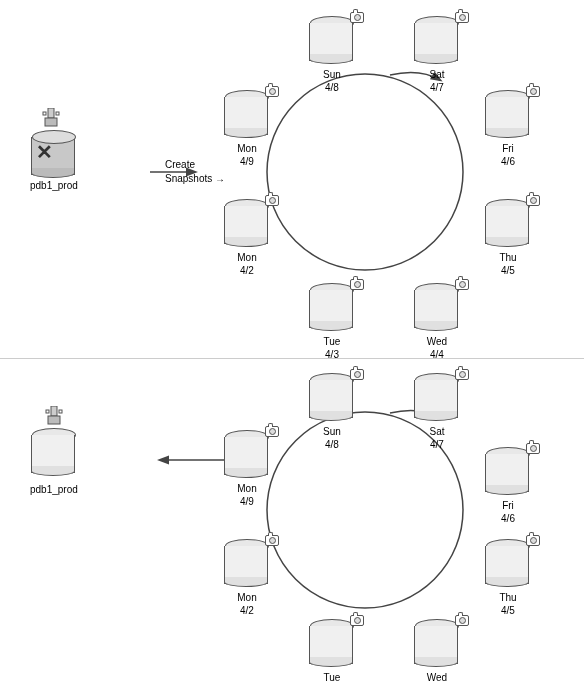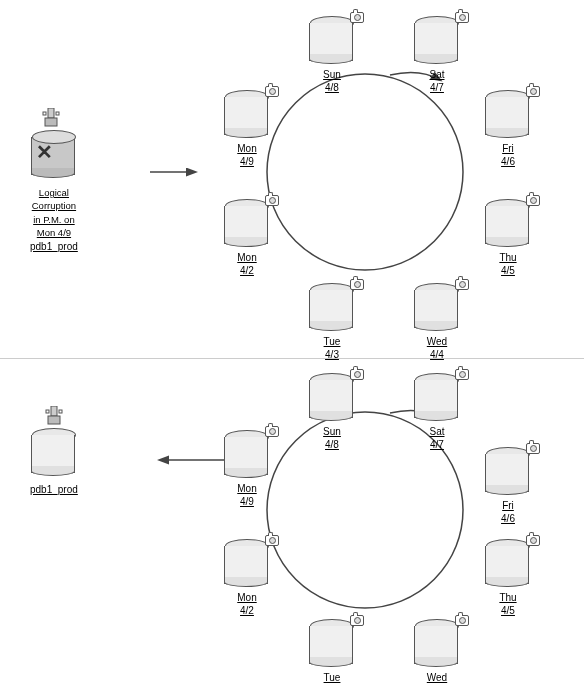--- a/index.html
+++ b/index.html
@@ -17,21 +17,20 @@
       width: 584px;
       height: 683px;
     }
     .db-node {
       position: absolute;
       display: flex;
       flex-direction: column;
       align-items: center;
       font-size: 10px;
       text-align: center;
-      text-decoration: underline;
     }
     .db-icon {
       position: relative;
       display: inline-flex;
       flex-direction: column;
       align-items: center;
     }
     .node-label {
       margin-top: 4px;
       font-size: 10px;
@@ -81,24 +80,24 @@
         <rect x="14" y="4" width="3" height="3" fill="none" stroke="#555" stroke-width="1"></rect>
       </svg>
       <div style="position:relative; width:44px; height:48px;">
         <div style="width:44px;height:14px;border:1.5px solid #555;border-radius:50%;background:#ddd;position:absolute;top:0;left:0;z-index:2;"></div>
         <div style="width:44px;height:38px;border:1.5px solid #555;border-top:none;background:#c8c8c8;position:absolute;top:7px;left:-1px;"></div>
         <div style="width:44px;height:10px;border:1.5px solid #555;border-top:none;border-radius:0 0 50% 50%;background:#bbb;position:absolute;bottom:0;left:-1px;"></div>
 
         <div style="position:absolute;top:12px;left:4px;font-size:20px;font-weight:bold;color:#333;z-index:3;line-height:1;">✕</div>
       </div>
     </div>
-    <div style="margin-top:8px; font-size:9.5px; line-height:1.4; text-align:center;">Logical<br>Corruption<br>in P.M. on<br>Mon 4/9</div>
     <div style="margin-top:2px; font-size:10px;">pdb1_prod</div>
   </div>
 
+  <div style="position:absolute;left:165px;top:158px;font-size:10px;line-height:1.4;">Create<br>Snapshots →</div>
 
   <div class="db-node" style="left:225px;top:90px;">
     <div style="position:relative;">
       <div style="position:relative;width:44px;height:48px;">
         <div style="width:44px;height:14px;border:1.5px solid #555;border-radius:50%;background:#e8e8e8;position:absolute;top:0;left:0;"></div>
         <div style="width:44px;height:38px;border:1.5px solid #555;border-top:none;background:#f0f0f0;position:absolute;top:7px;left:-1px;"></div>
         <div style="width:44px;height:10px;border:1.5px solid #555;border-top:none;border-radius:0 0 50% 50%;background:#e0e0e0;position:absolute;bottom:0;left:-1px;"></div>
 
         <div style="position:absolute;top:-4px;right:-10px;width:14px;height:11px;border:1.2px solid #555;border-radius:2px;background:#fff;display:flex;align-items:center;justify-content:center;">
           <div style="width:7px;height:7px;border:1px solid #555;border-radius:50%;background:#ddd;"></div>

